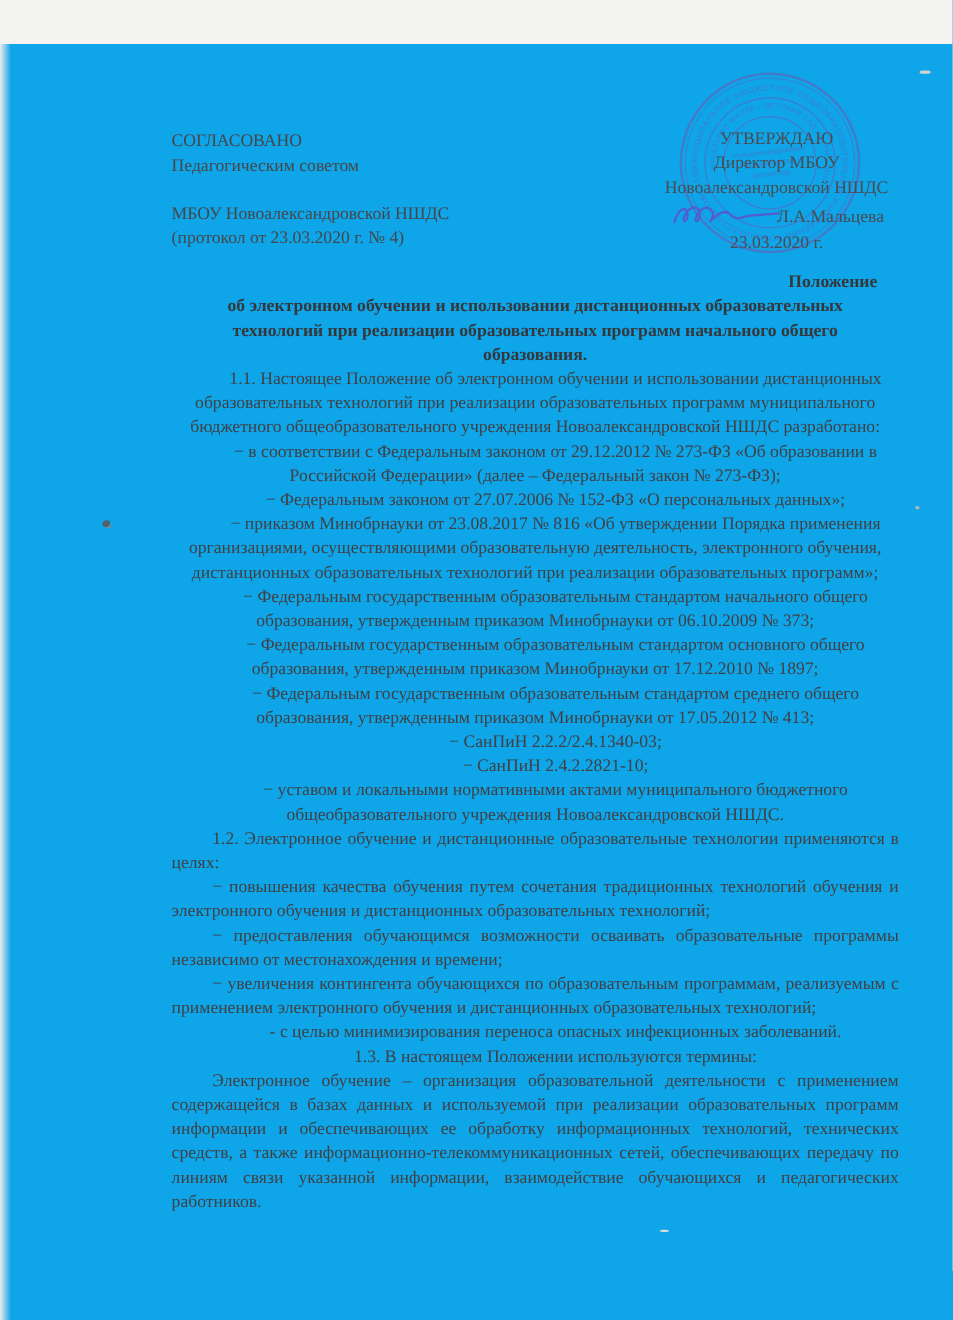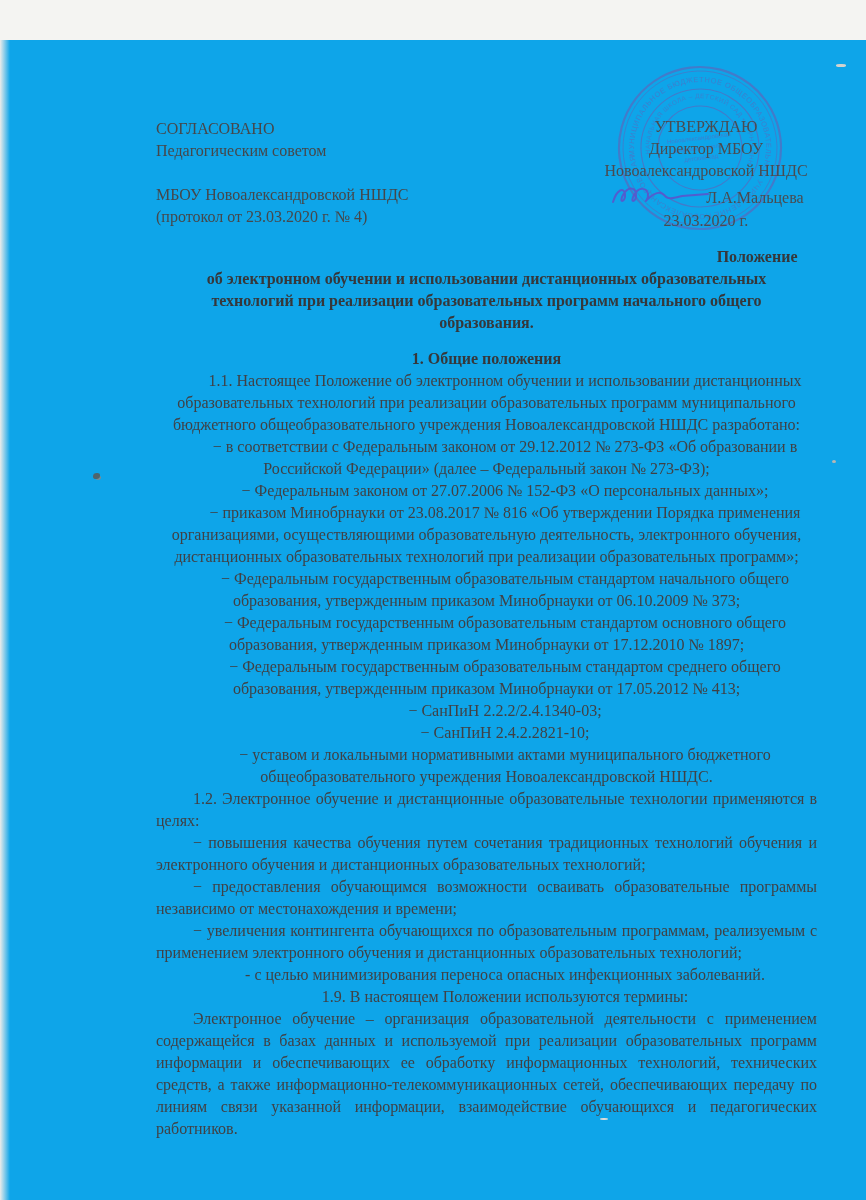--- a/index.html
+++ b/index.html
@@ -136,38 +136,37 @@
     </div>
     <div>23.03.2020 г.</div>
   </div>
 
   <div class="doc-body">
     <div class="doc-title">
       <span class="t-first">Положение</span>
       <span>об электронном обучении и использовании дистанционных образовательных технологий при реализации образовательных программ начального общего образования.</span>
     </div>
 
-    <div class="section-heading">1. Общие положения</div>
 
     <p>1.1. Настоящее Положение об электронном обучении и использовании дистанционных образовательных технологий при реализации образовательных программ муниципального бюджетного общеобразовательного учреждения  Новоалександровской НШДС разработано:</p>
     <p>− в соответствии с Федеральным законом от 29.12.2012 № 273-ФЗ «Об образовании в Российской Федерации» (далее – Федеральный закон № 273-ФЗ);</p>
     <p>− Федеральным законом от 27.07.2006 № 152-ФЗ «О персональных данных»;</p>
     <p>− приказом Минобрнауки от 23.08.2017 № 816 «Об утверждении Порядка применения организациями, осуществляющими образовательную деятельность, электронного обучения, дистанционных образовательных технологий при реализации образовательных программ»;</p>
     <p>− Федеральным государственным образовательным стандартом начального общего образования, утвержденным приказом Минобрнауки от 06.10.2009 № 373;</p>
     <p>− Федеральным государственным образовательным стандартом основного общего образования, утвержденным приказом Минобрнауки от 17.12.2010 № 1897;</p>
     <p>− Федеральным государственным образовательным стандартом среднего общего образования, утвержденным приказом Минобрнауки от 17.05.2012 № 413;</p>
     <p>− СанПиН 2.2.2/2.4.1340-03;</p>
     <p>− СанПиН 2.4.2.2821-10;</p>
     <p>− уставом и локальными нормативными актами муниципального бюджетного общеобразовательного учреждения  Новоалександровской  НШДС.</p>
     <p class="justify">1.2. Электронное обучение и дистанционные образовательные технологии применяются в целях:</p>
     <p class="justify">− повышения качества обучения путем сочетания традиционных технологий обучения и электронного обучения и дистанционных образовательных технологий;</p>
     <p class="justify">− предоставления обучающимся возможности осваивать образовательные программы независимо от местонахождения и времени;</p>
     <p class="justify">− увеличения контингента обучающихся по образовательным программам, реализуемым с применением электронного обучения и дистанционных образовательных технологий;</p>
     <p>- с целью минимизирования переноса опасных инфекционных заболеваний.</p>
-    <p>1.9. В настоящем Положении используются термины:</p>
+    <p>1.3. В настоящем Положении используются термины:</p>
     <p class="justify">Электронное обучение – организация образовательной деятельности с применением содержащейся в базах данных и используемой при реализации образовательных программ информации и обеспечивающих ее обработку информационных технологий, технических средств, а также информационно-телекоммуникационных сетей, обеспечивающих передачу по линиям связи указанной информации, взаимодействие обучающихся и педагогических работников.</p>
   </div>
 
   <div class="speck1"></div>
   <div class="speck2"></div>
   <div class="speck3"></div>
   <div class="speck4"></div>
 </div>
 
 </body></html>

